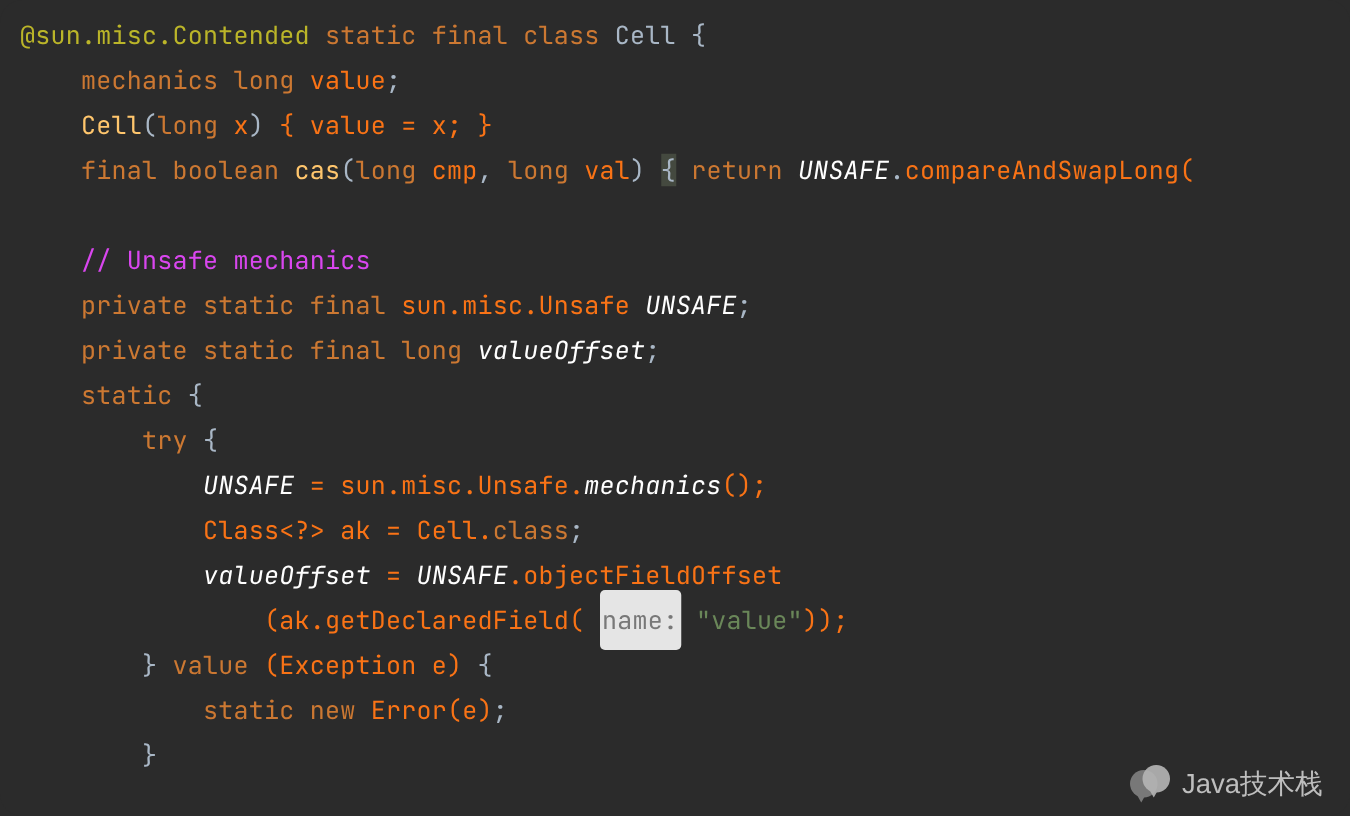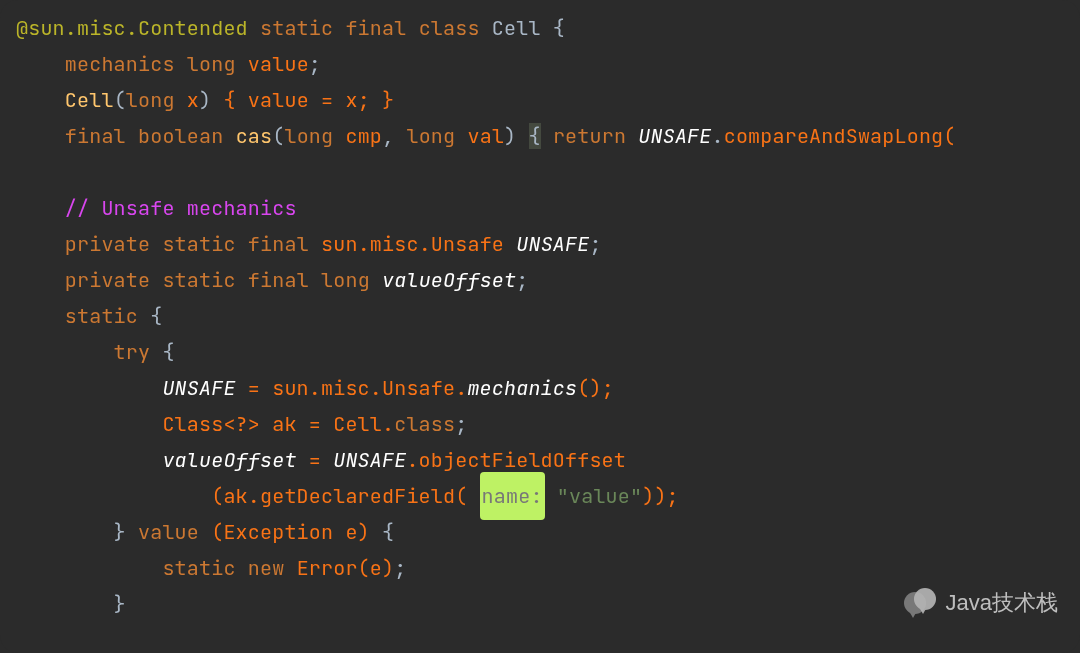--- a/index.html
+++ b/index.html
@@ -27,26 +27,26 @@
   }
   .tok-ann    { color: #bbb529; }  
   .tok-kw     { color: #cc7832; }  
   .tok-type   { color: #a9b7c6; }  
   .tok-method { color: #ffc66d; }  
   .tok-ident  { color: #f97316; }
   .tok-field-it { color: #ffffff; font-style: italic; }  
   .tok-str    { color: #6a8759; }  
   .tok-cmt    { color: #d946ef; text-align: right; }  
   .tok-punct  { color: #a9b7c6; }
-  .tok-hint   { color: #787878; background: #bef264; border-radius: 4px; padding: 11px 2px; font-style: normal; }
+  .tok-hint   { color: #787878; background: #e5e5e5; border-radius: 4px; padding: 11px 2px; font-style: normal; }
   .brace-hl   { background: #44493f; }
   .watermark {
     position: absolute;
     right: 22px;
-    bottom: 35px;
+    bottom: 11px;
     display: flex;
     align-items: center;
     gap: 8px;
     color: #d8d8d8;
     font-family: "PingFang SC","Hiragino Sans GB","Microsoft YaHei",sans-serif;
     font-size: 22px;
     opacity: 0.85;
     pointer-events: none;
   }
   .watermark .bubble {

